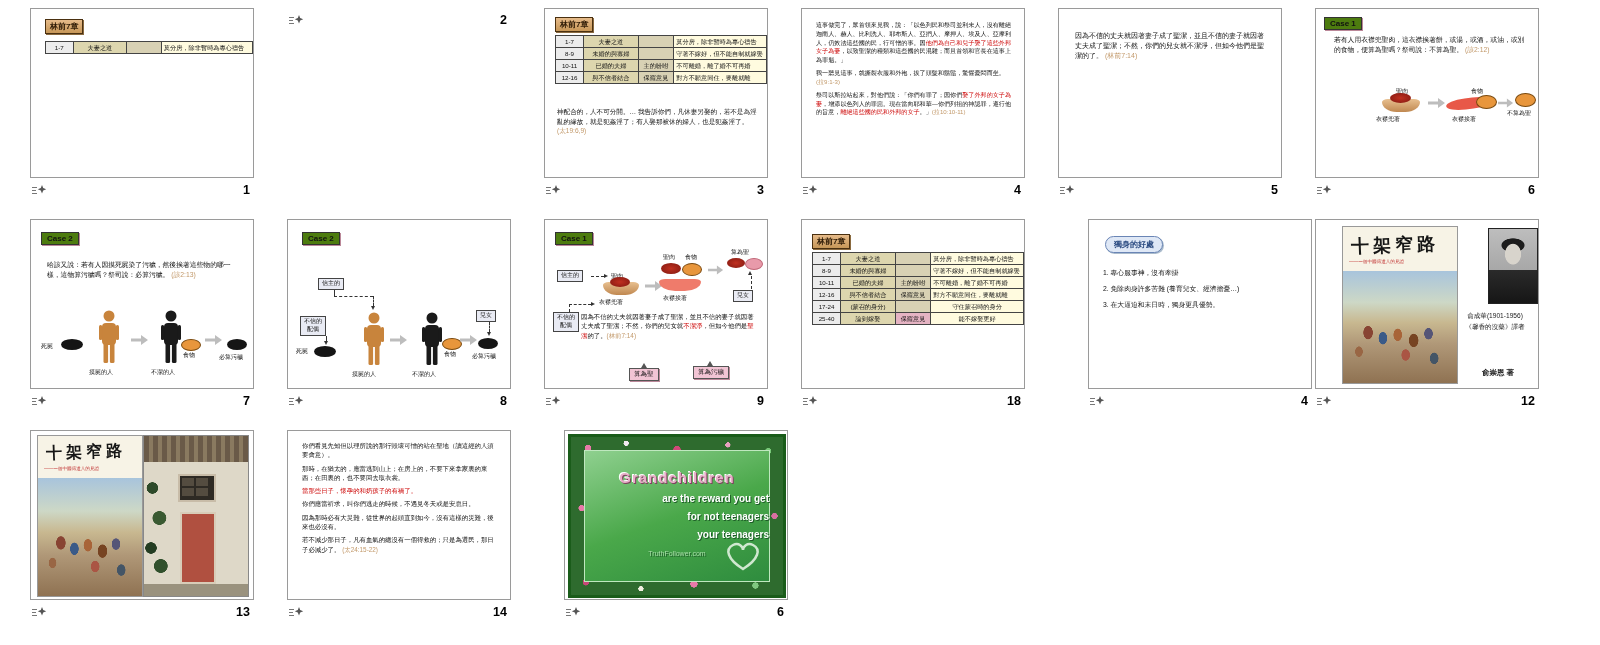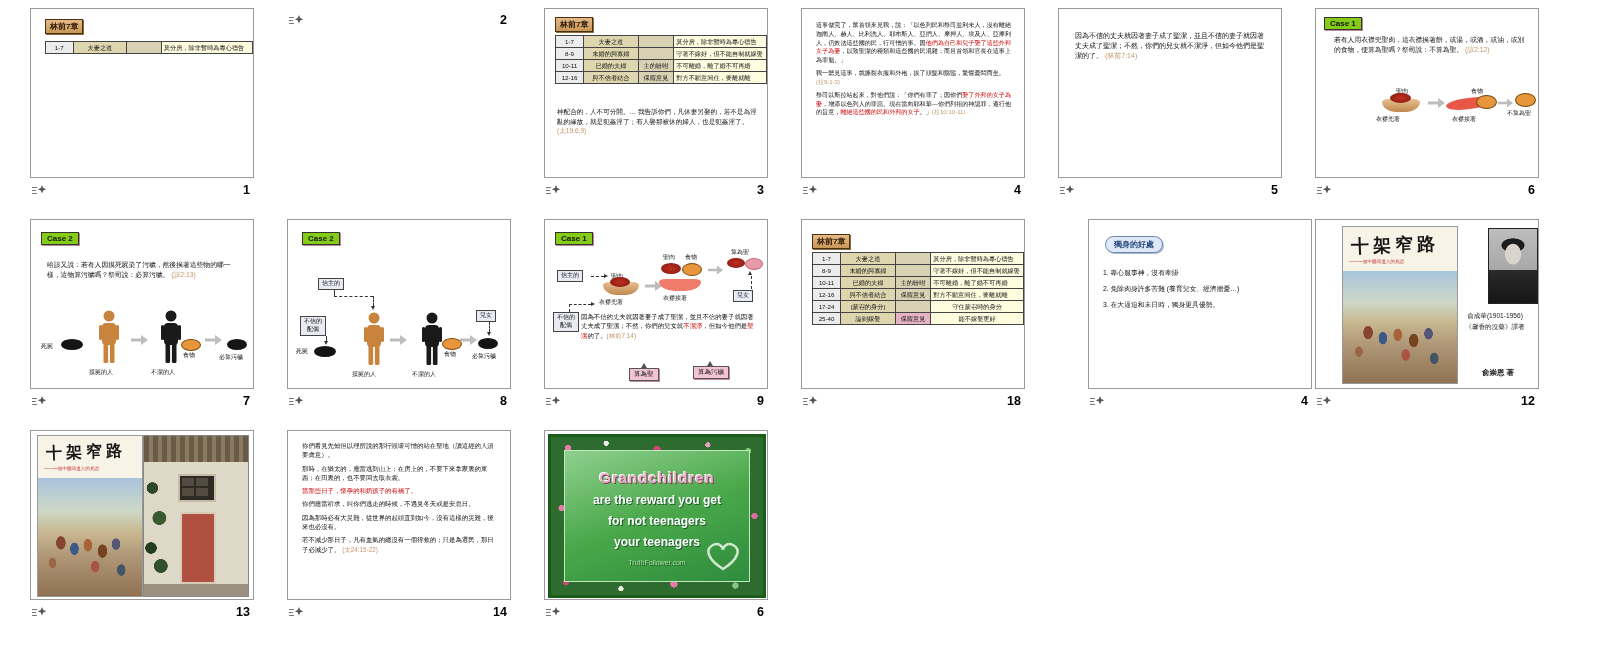--- a/index.html
+++ b/index.html
@@ -6,21 +6,21 @@
   body{width:1600px;height:645px;position:relative;font-family:"Liberation Sans",sans-serif;color:#111;}
   .cell{position:absolute;width:224px;}
   .slide{position:relative;width:222px;height:168px;background:#fff;border:1px solid #9a9a9a;overflow:hidden;}
   .cellfoot{display:flex;justify-content:space-between;align-items:center;margin-top:4px;padding:0 4px 0 1px;height:16px;}
   .num{font-weight:bold;font-size:12.5px;color:#000;}
   
   .badge-chap{position:absolute;background:linear-gradient(#e6bb8a,#c79758);border:1px solid #4a3010;color:#2d1a05;font-size:8px;font-weight:bold;padding:1px 4px;box-shadow:1px 1px 0 #8a6a40;white-space:nowrap;}
   .badge-pill{position:absolute;border-radius:9px;font-size:8px;font-weight:bold;padding:2px 8px;white-space:nowrap;}
   .pill-pink{background:#eed3d3;border:1px solid #a05050;color:#7a2a2a;box-shadow:1px 1px 0 #ccaaaa;}
   .pill-blue{background:#dfe8f6;border:1px solid #6a85b5;color:#2a4a80;box-shadow:1px 1px 0 #aabbcc;}
-  .badge-case{position:absolute;background:#84cc16;border:1px solid #333;color:#111;font-size:8px;font-weight:bold;padding:1px 5px;box-shadow:1px 1px 0 #bb8899;white-space:nowrap;}
+  .badge-case{position:absolute;background:#4d7c0f;border:1px solid #333;color:#111;font-size:8px;font-weight:bold;padding:1px 5px;box-shadow:1px 1px 0 #bb8899;white-space:nowrap;}
   
   table.t{border-collapse:collapse;position:absolute;}
   .t td{border:1px solid #444;font-size:6.2px;padding:1.5px 2px;line-height:1.3;vertical-align:middle;}
   .c1{background:#ececec;text-align:center;width:24px;}
   .c2{background:#ddd6ae;text-align:center;width:52px;}
   .c3{background:#d8d1b4;text-align:center;width:32px;}
   .c4{background:#fffbdf;width:92px;}
   .c3p{background:#e5b3c3;}
   .tc{text-align:center;}
   
@@ -87,21 +87,21 @@
     radial-gradient(5px 5px at 74% 5%,#e8a0c0 0 50%,transparent 55%),
     radial-gradient(6px 6px at 93% 9%,#78c878 0 50%,transparent 55%),
     radial-gradient(6px 6px at 5% 45%,#e87aa8 0 50%,transparent 55%),
     radial-gradient(6px 6px at 96% 50%,#d86fa0 0 50%,transparent 55%),
     radial-gradient(6px 6px at 7% 92%,#c84878 0 50%,transparent 55%),
     radial-gradient(5px 5px at 33% 96%,#f0f0e0 0 50%,transparent 55%),
     radial-gradient(7px 7px at 58% 93%,#e87aa8 0 50%,transparent 55%),
     radial-gradient(6px 6px at 87% 94%,#80c880 0 50%,transparent 55%);}
   .meme-inner{position:absolute;left:13px;top:13px;right:13px;bottom:13px;border:1px solid #bfe8bf;background:linear-gradient(160deg,#8fd08f 0%,#4aa84a 50%,#2e8c3e 100%);text-align:center;}
   .meme-title{margin-top:18px;font-weight:bold;font-size:15px;color:#e8aec8;text-shadow:1px 1px 0 #804060,-1px -1px 0 #ffffff;letter-spacing:1px;}
-  .meme-line{font-weight:bold;font-size:12px;color:#ffffff;text-shadow:1px 1px 0 #1e5c28;margin-top:7px;}
+  .meme-line{font-weight:bold;font-size:10px;color:#ffffff;text-shadow:1px 1px 0 #1e5c28;margin-top:7px;text-align:right;}
   .meme-credit{margin-top:10px;font-size:7px;color:#aadfaa;text-shadow:1px 1px 0 #1e5c28;}
 </style>
 </head>
 <body>
 
 <div class="cell" style="left:30px;top:8px;">
   <div class="slide">
     <span class="badge-chap" style="left:14px;top:10px;">林前7章</span>
     <table class="t" style="left:14px;top:32px;">
       <tbody>
@@ -542,21 +542,21 @@
   </div>
   <div class="cellfoot">
     <svg width="16" height="13" viewBox="0 0 16 13">
         <path d="M1 3.5 h5 M1 6.5 h4 M1 9.5 h5" stroke="#777" stroke-width="1"></path>
         <path d="M11 1 l1.2 3 3 1.2 -3 1.2 -1.2 3 -1.2 -3 -3 -1.2 3 -1.2 z" fill="#555"></path>
       </svg>
     <span class="num">14</span>
   </div>
 </div>
 
-<div class="cell" style="left:544px;top:430px;">
+<div class="cell" style="left:564px;top:430px;">
   <div class="slide">
     <div class="meme">
       <div class="meme-inner">
         <div class="meme-title">Grandchildren</div>
         <div class="meme-line">are the reward you get</div>
         <div class="meme-line">for not teenagers</div>
         <div class="meme-line">your teenagers</div>
         <div class="meme-credit">TruthFollower.com</div>
         <svg style="position:absolute;right:6px;bottom:8px;" width="40" height="34" viewBox="0 0 40 34">
             <path d="M20 30 C4 20 2 10 10 6 C16 3 20 8 20 11 C20 8 24 3 30 6 C38 10 36 20 20 30 Z" fill="none" stroke="#cfe8cf" stroke-width="2.5"></path>

